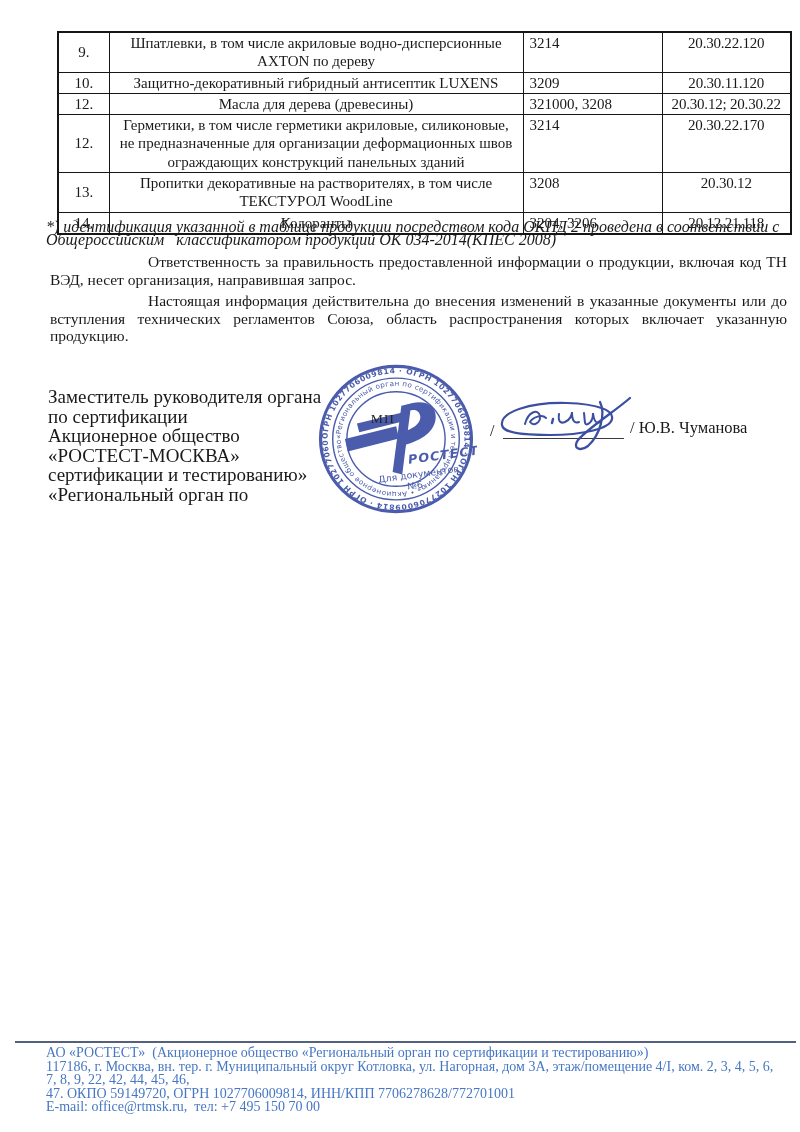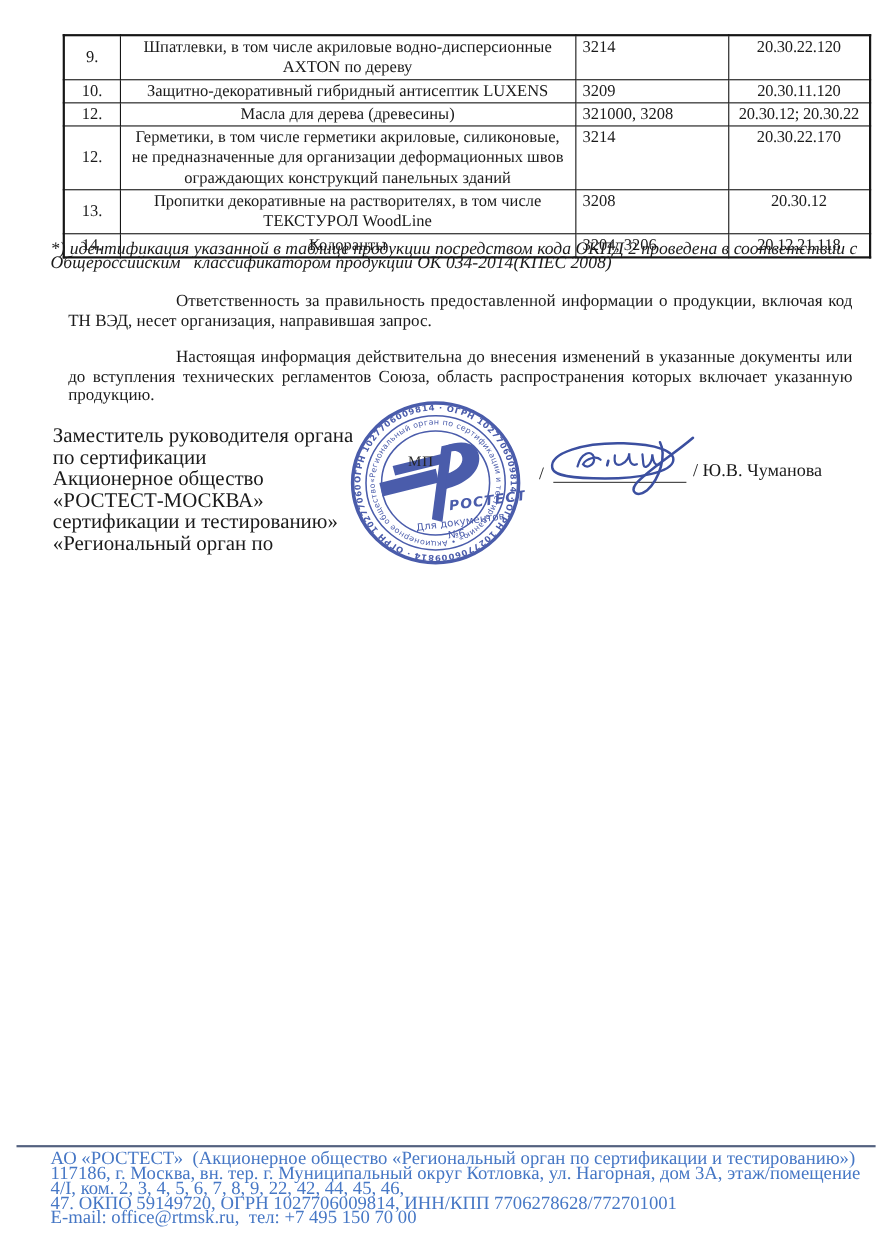--- a/index.html
+++ b/index.html
@@ -18,38 +18,38 @@
   td.c-num  { width:51px;  text-align:center; vertical-align:middle; }
   td.c-desc { width:414px; text-align:center;   vertical-align:middle; padding-left:5px; }
   td.c-code { width:139px; vertical-align:top;margin-top:15px; }
   td.c-okpd { width:129px; text-align:center; vertical-align:top; letter-spacing:-0.2px;margin-top:44px; }
 
   
   .footnote { position:absolute; left:46px; top:221px; width:746px;
     font-style:italic; font-size:16px; line-height:12.5px; white-space:pre-wrap; }
   .body-text { position:absolute; left:46px; top:249px; width:745px; }
   .body-text p { font-size:15.5px; line-height:17.5px; text-align:justify;
-    text-indent:98px; margin:16px; }
+    text-indent:98px; margin:4px; }
 
   
   .sig-block { position:absolute; left:48px; top:387px; width:285px;
     font-size:19px; line-height:19.5px; }
   .stamp { position:absolute; left:315px; top:361px; width:162px; height:156px; opacity:0.93; }
   .sign-row { position:absolute; left:490px; top:396px; width:280px; height:50px; }
   .slash-lead { position:absolute; left:0; bottom:6px; font-size:16px; }
   .sig-underline { position:absolute; left:13px; bottom:7px; width:121px;
     border-bottom:1.4px solid #3a3a3a; }
   .sig-svg { position:absolute; left:2px; top:-6px; width:150px; height:62px; }
   .sign-name { position:absolute; left:140px; bottom:8px; font-size:16.5px; white-space:nowrap; }
 
   
   .footer-rule { position:absolute; left:15px; top:1041px; width:781px;
     border-top:2px solid #53617f; }
   .footer-text { position:absolute; left:46px; top:1046px; width:740px;
-    font-size:17px; line-height:13.6px; }
+    font-size:14px; line-height:13.6px; }
   .footer-text div { white-space:pre-wrap; }
 </style>
 </head>
 <body>
 
 <div class="page">
 
   <div class="tbl-wrap">
     <table class="products">
       <tbody>

